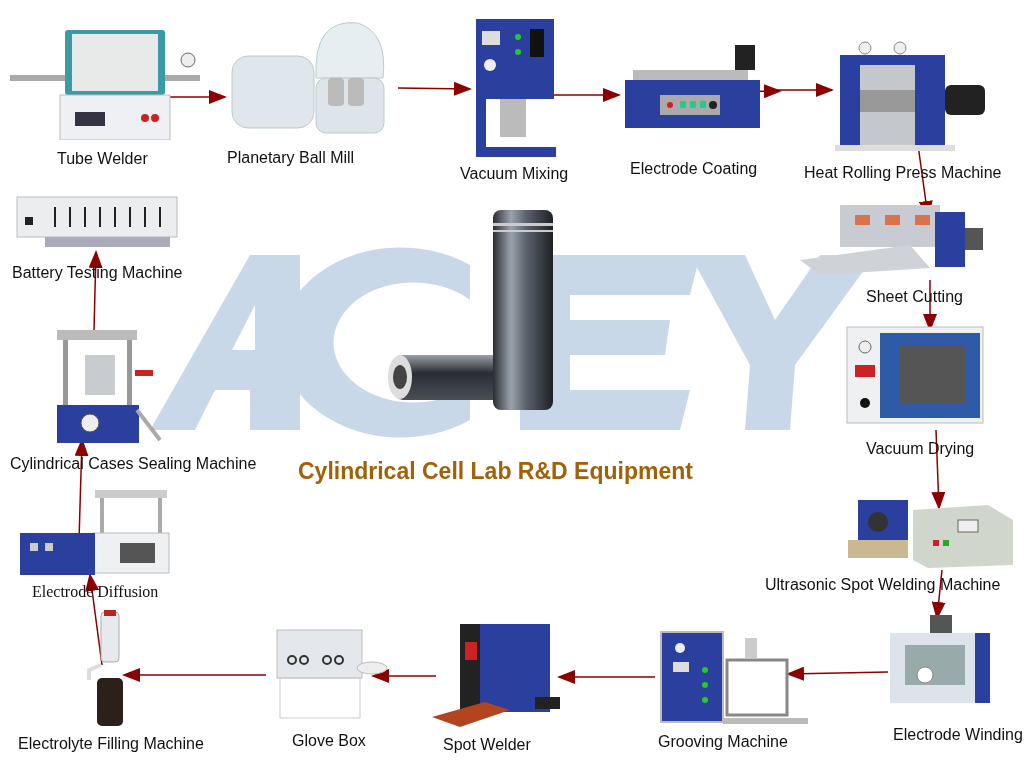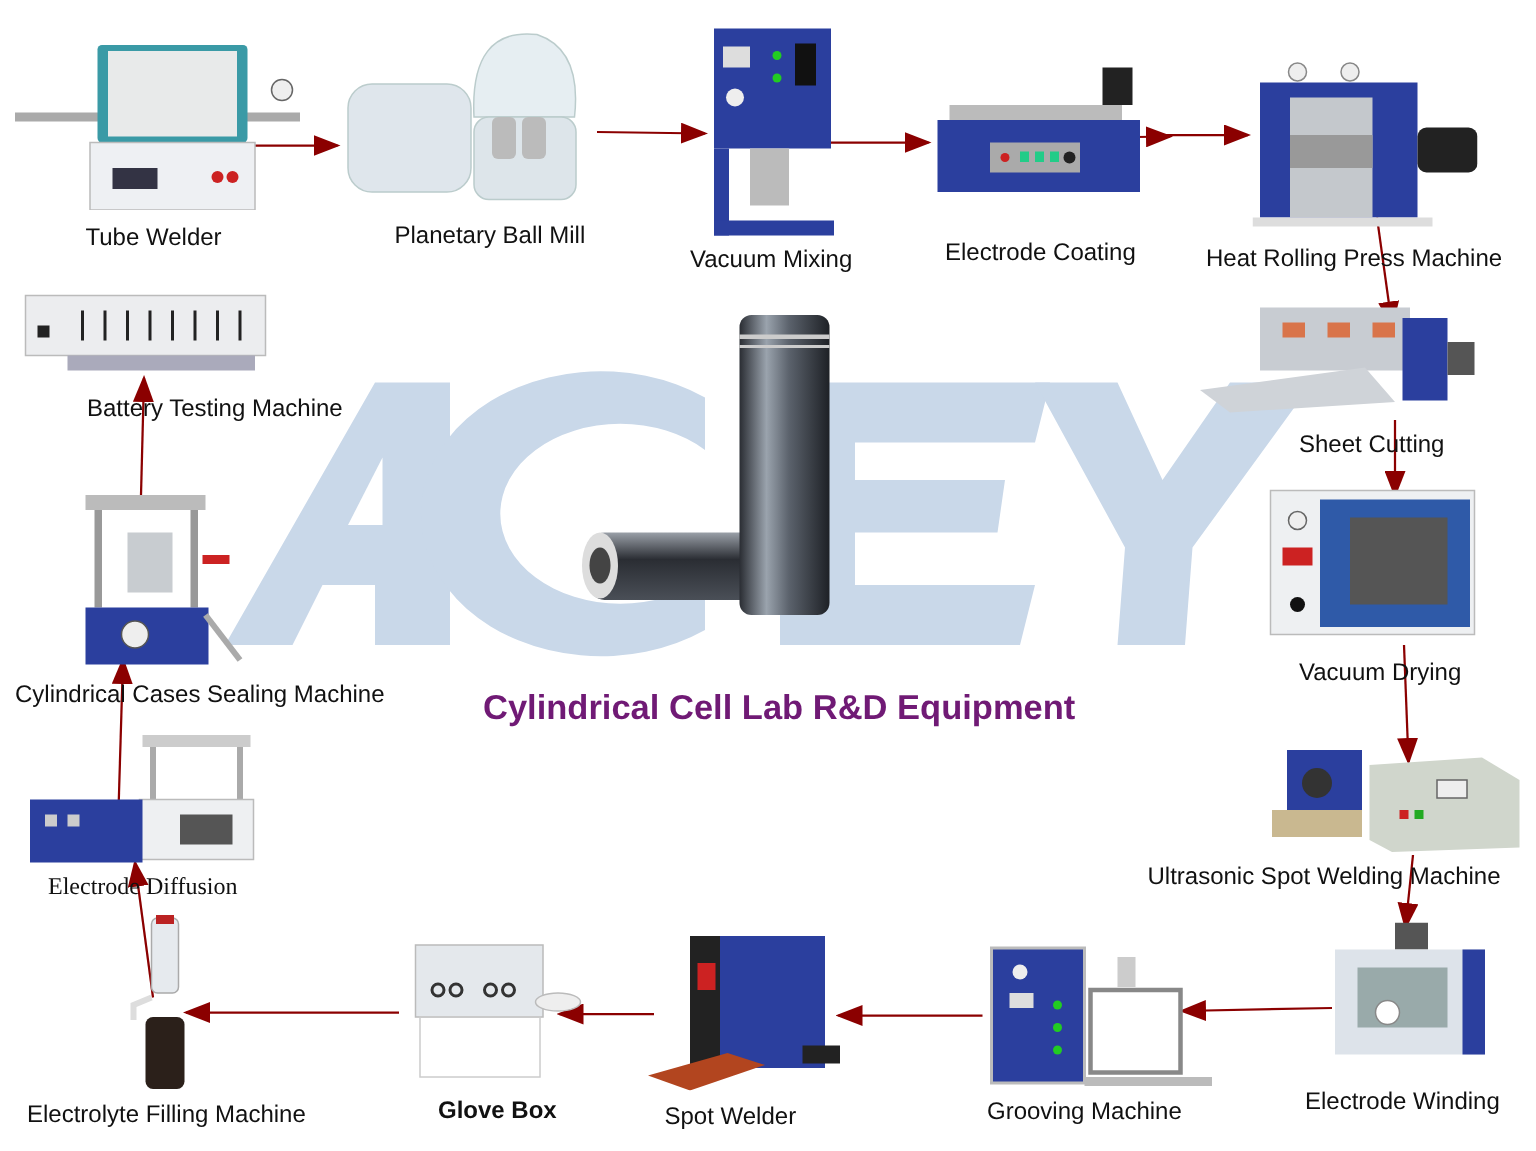--- a/index.html
+++ b/index.html
@@ -1,20 +1,20 @@
 <!DOCTYPE html>
 <html><head>
 <meta charset="utf-8">
 <style>
   html, body { margin:0; padding:0; background:#fff; }
   body { width:1024px; height:767px; position:relative; overflow:hidden; font-family:"Liberation Sans", sans-serif; }
   .wm { position:absolute; left:0; top:0; width:1024px; height:767px; }
   .node { position:absolute; }
   .label { position:absolute; font-size:16px; color:#111; white-space:nowrap; font-family:"Liberation Sans", sans-serif; }
-  .title { position:absolute; left:322px; top:458px; font-size:23px; font-weight:bold; color:#701a75; white-space:nowrap; font-family:"Liberation Sans", sans-serif; }
+  .title { position:absolute; left:298px; top:458px; font-size:23px; font-weight:bold; color:#a16207; white-space:nowrap; font-family:"Liberation Sans", sans-serif; }
   svg.arrows { position:absolute; left:0; top:0; width:1024px; height:767px; pointer-events:none; }
 </style>
 </head>
 <body>
 
 <svg class="wm" viewBox="0 0 1024 767">
   <g fill="#c9d8e9">
 
     <polygon points="150,430 250,255 300,255 300,430 250,430 250,390 215,390 195,430"></polygon>
     <polygon points="232,350 255,305 255,350" fill="#fff"></polygon>
@@ -72,21 +72,21 @@
 
 <div class="node" style="left:228px;top:18px;width:170px;height:120px;">
   <svg width="170" height="120">
     <rect x="4" y="38" width="82" height="72" rx="16" fill="#dfe6ec" stroke="#bcc"></rect>
     <path d="M88,60 Q85,0 130,5 Q160,15 155,60 Z" fill="#e6eef2" stroke="#bcc"></path>
     <rect x="88" y="60" width="68" height="55" rx="10" fill="#dde5ea" stroke="#bcc"></rect>
     <rect x="100" y="60" width="16" height="28" rx="4" fill="#bbb"></rect>
     <rect x="120" y="60" width="16" height="28" rx="4" fill="#bbb"></rect>
   </svg>
 </div>
-<div class="label" style="left:227px;top:149px;margin-left:36px;">Planetary Ball Mill</div>
+<div class="label" style="left:227px;top:149px;">Planetary Ball Mill</div>
 
 <div class="node" style="left:470px;top:17px;width:90px;height:142px;">
   <svg width="90" height="142">
     <rect x="6" y="2" width="78" height="80" fill="#2b3f9e"></rect>
     <rect x="12" y="14" width="18" height="14" fill="#ddd"></rect>
     <circle cx="20" cy="48" r="6" fill="#eee"></circle>
     <circle cx="48" cy="20" r="3" fill="#2c2"></circle>
       <circle cx="48" cy="35" r="3" fill="#2c2"></circle>
     <rect x="60" y="12" width="14" height="28" fill="#111"></rect>
     <rect x="30" y="82" width="26" height="38" fill="#bbb"></rect>
@@ -164,21 +164,21 @@
 
 <div class="node" style="left:885px;top:615px;width:110px;height:100px;">
   <svg width="110" height="100">
     <rect x="45" y="0" width="22" height="18" fill="#555"></rect>
     <rect x="5" y="18" width="100" height="70" fill="#dde3ea"></rect>
     <rect x="90" y="18" width="15" height="70" fill="#2b3f9e"></rect>
     <rect x="20" y="30" width="60" height="40" fill="#9aa"></rect>
     <circle cx="40" cy="60" r="8" fill="#fff" stroke="#888"></circle>
   </svg>
 </div>
-<div class="label" style="left:870px;top:726px;">Electrode Winding</div>
+<div class="label" style="left:893px;top:726px;">Electrode Winding</div>
 
 <div class="node" style="left:655px;top:630px;width:155px;height:100px;">
   <svg width="155" height="100">
     <rect x="6" y="2" width="62" height="90" fill="#2b3f9e" stroke="#bbb" stroke-width="2"></rect>
     <circle cx="25" cy="18" r="5" fill="#eee"></circle>
     <rect x="18" y="32" width="16" height="10" fill="#ddd"></rect>
     <circle cx="50" cy="40" r="3" fill="#2c2"></circle>
       <circle cx="50" cy="55" r="3" fill="#2c2"></circle>
       <circle cx="50" cy="70" r="3" fill="#2c2"></circle>
     <rect x="72" y="30" width="60" height="55" fill="none" stroke="#888" stroke-width="3"></rect>
@@ -203,21 +203,21 @@
   <svg width="120" height="105">
     <rect x="5" y="10" width="85" height="48" fill="#e4e8ec" stroke="#bbb"></rect>
     <circle cx="20" cy="40" r="4" fill="none" stroke="#333" stroke-width="2"></circle>
     <circle cx="32" cy="40" r="4" fill="none" stroke="#333" stroke-width="2"></circle>
     <circle cx="55" cy="40" r="4" fill="none" stroke="#333" stroke-width="2"></circle>
     <circle cx="67" cy="40" r="4" fill="none" stroke="#333" stroke-width="2"></circle>
     <rect x="8" y="58" width="80" height="40" fill="none" stroke="#ccc"></rect>
     <ellipse cx="100" cy="48" rx="15" ry="6" fill="#eee" stroke="#bbb"></ellipse>
   </svg>
 </div>
-<div class="label" style="left:292px;top:732px;font-weight:bold;">Glove Box</div>
+<div class="label" style="left:292px;top:732px;">Glove Box</div>
 
 <div class="node" style="left:85px;top:610px;width:50px;height:120px;">
   <svg width="50" height="120">
     <rect x="16" y="2" width="18" height="50" rx="4" fill="#e6eaee" stroke="#aaa"></rect>
     <rect x="19" y="0" width="12" height="6" fill="#b22"></rect>
     <path d="M16,55 L4,60 L4,70" stroke="#ddd" stroke-width="4" fill="none"></path>
     <rect x="12" y="68" width="26" height="48" rx="5" fill="#2b201a"></rect>
   </svg>
 </div>
 <div class="label" style="left:18px;top:735px;text-align:right;">Electrolyte Filling Machine</div>
@@ -260,21 +260,21 @@
         <line x1="100" y1="12" x2="100" y2="32"></line>
       <line x1="115" y1="12" x2="115" y2="32"></line>
         <line x1="130" y1="12" x2="130" y2="32"></line>
         <line x1="145" y1="12" x2="145" y2="32"></line>
         <line x1="40" y1="12" x2="40" y2="32"></line>
     </g>
     <rect x="10" y="22" width="8" height="8" fill="#222"></rect>
     <rect x="30" y="42" width="125" height="10" fill="#aab"></rect>
   </svg>
 </div>
-<div class="label" style="left:12px;top:264px;margin-left:46px;">Battery Testing Machine</div>
+<div class="label" style="left:12px;top:264px;">Battery Testing Machine</div>
 
 <div class="node" style="left:378px;top:205px;width:190px;height:230px;">
   <svg width="190" height="230">
     <defs>
       <linearGradient id="bg1" x1="0" x2="1">
         <stop offset="0" stop-color="#2a2d33"></stop>
           <stop offset="0.3" stop-color="#9aa3ad"></stop>
           <stop offset="0.55" stop-color="#5b626c"></stop>
           <stop offset="1" stop-color="#1e2126"></stop>
       </linearGradient>

